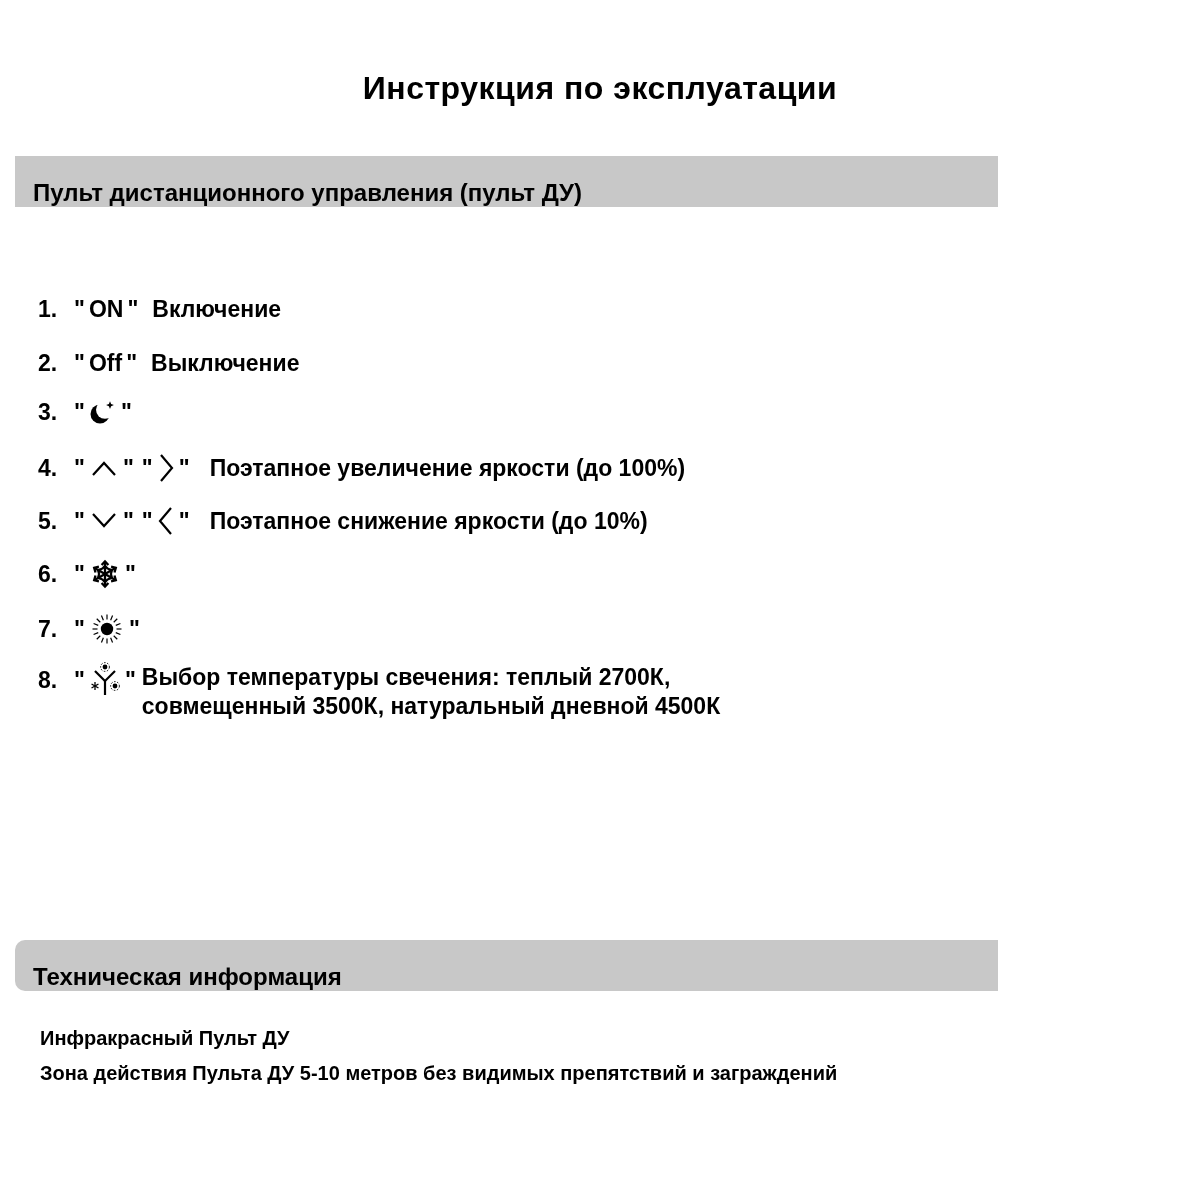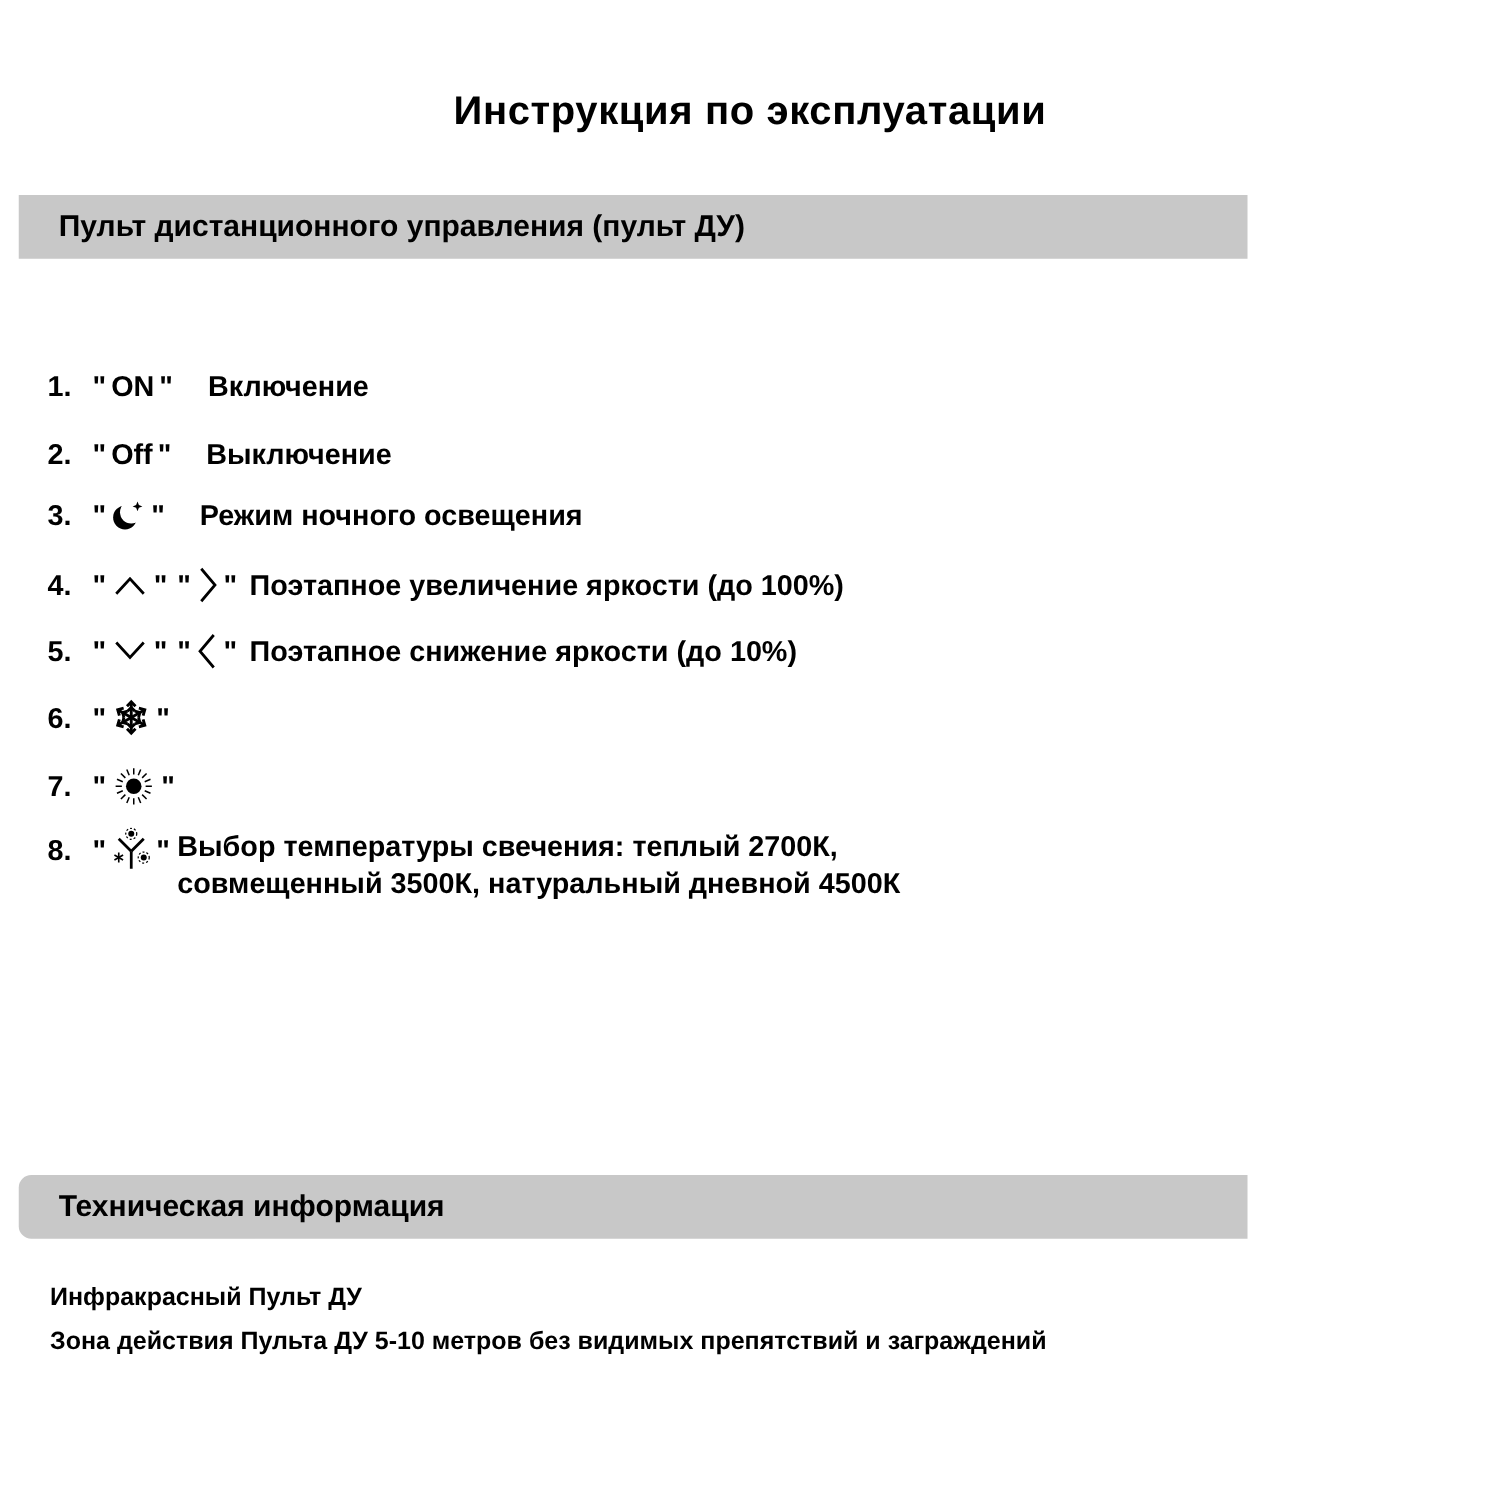--- a/index.html
+++ b/index.html
@@ -13,36 +13,36 @@
   .page { position: relative; width: 998px; height: 1200px; overflow: hidden; }
 
   .doc-title {
     position: absolute; top: 70px; left: 0; width: 1200px;
     text-align: center; font-size: 32px; letter-spacing: 0.5px;
   }
 
   .section-bar {
     position: absolute; left: 15px; width: 1170px; height: 51px;
     background: #c8c8c8;
-    display: flex; align-items: center;
-    padding-left: 32px; box-sizing: border-box;
+    display: flex; align-items: flex-end;
+    padding-left: 18px; box-sizing: border-box;
     font-size: 24px;
   }
   #bar-remote { top: 156px; }
   #bar-tech   { top: 940px; border-radius: 10px; }
 
   .list-row {
     position: absolute; left: 38px;
     display: flex; align-items: center;
     font-size: 23px; white-space: nowrap;
   }
   .num { width: 32px; }
   .q { margin: 0 4px; }
-  .itext { margin-left: 24px; }
-  .itext-wide { margin-left: 6px; }
+  .itext { margin-left: 10px; }
+  .itext-wide { margin-left: 16px; }
   .icon-slot { display: flex; align-items: center; }
   .lead { display: flex; align-items: center; height: 34px; }
   .two-line { margin-left: 2px; line-height: 29px; white-space: nowrap; }
   .two-line span { display: block; }
 
   #row-1 { top: 296px; }
   #row-2 { top: 350px; }
   #row-3 { top: 397px; }
   #row-4 { top: 451px; }
   #row-5 { top: 504px; }
@@ -90,21 +90,20 @@
     <span class="num">3.</span>
     <span class="q">"</span>
     <span class="icon-slot">
       <svg width="28" height="30" viewBox="0 0 28 30">
         <circle cx="11" cy="17" r="9.5" fill="#000"></circle>
         <circle cx="16" cy="12.8" r="9" fill="#fff"></circle>
         <path d="M21 4.2 L22.1 7 L24.9 8.1 L22.1 9.2 L21 12 L19.9 9.2 L17.1 8.1 L19.9 7 Z" fill="#000"></path>
       </svg>
     </span>
     <span class="q">"</span>
-    <span class="itext">Режим ночного освещения</span>
   </div>
 
   <div class="list-row" id="row-4">
     <span class="num">4.</span>
     <span class="q">"</span>
     <span class="icon-slot">
       <svg width="30" height="22" viewBox="0 0 30 22">
         <polyline points="4,18 15,6 26,18" fill="none" stroke="#000" stroke-width="2.2"></polyline>
       </svg>
     </span>

